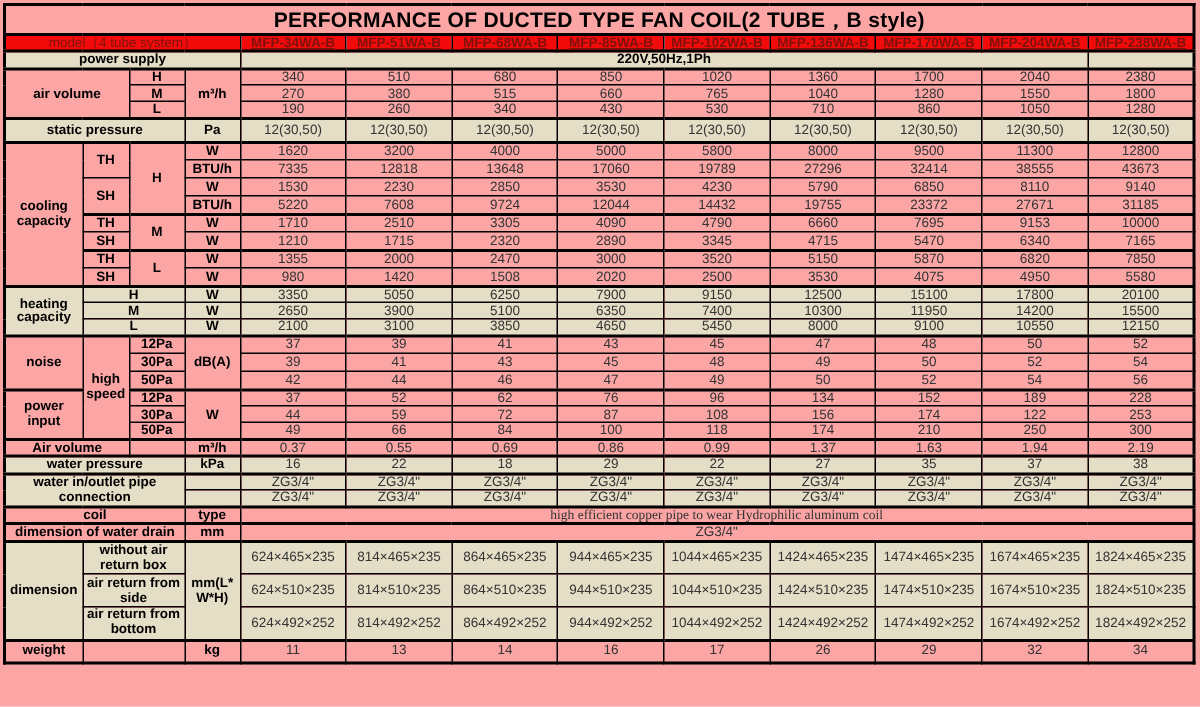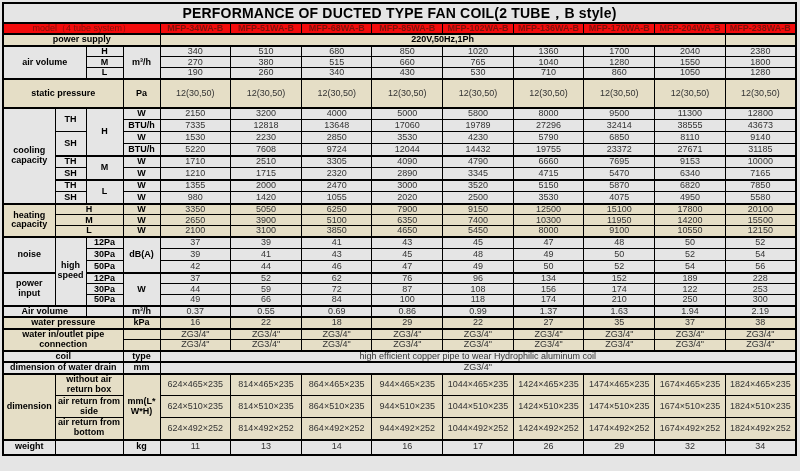--- a/index.html
+++ b/index.html
@@ -1,30 +1,30 @@
 <!DOCTYPE html>
 <html><head>
 <meta charset="utf-8">
 <style>
   html,body{margin:0;padding:0;background:#fff;}
-  .page{width:800px;height:471px;background:#e5e5e5;box-sizing:border-box;padding:2px 3px 2px 2px;
+  .page{width:800px;height:471px;background:#fca5a5;box-sizing:border-box;padding:2px 3px 2px 2px;
         font-family:"Liberation Sans",sans-serif;}
   table{border-collapse:collapse;table-layout:fixed;width:795px;border:2px solid #000;}
   td{border:1px solid #000;padding:0 1px;text-align:center;vertical-align:middle;
      font-size:9px;line-height:1.05;color:#000;overflow:hidden;word-break:break-word;}
   .lbl{font-weight:bold;}
   .val{color:#333;font-weight:normal;white-space:nowrap;}
   .bg{background:#e5dec6;}
   .red-row td{background:#f30b0b;}
   .model-lbl{color:#7c120c;font-weight:normal;}
-  .model-name{color:#7c120c !important;font-weight:bold;white-space:nowrap;}
+  .model-name{color:#7c120c !important;font-weight:bold;white-space:nowrap;text-decoration:underline;}
   .title-cell{font-size:14px;font-weight:bold;border-bottom:2px solid #000;letter-spacing:.2px;}
   tr.sec td{border-top-width:2px;}
   tr.sub td{border-top-width:2px;}
-  .mono{font-family:Liberation Sans, sans-serif;font-size:9px;color:#333;margin-left:32px;}
+  .mono{font-family:Liberation Serif, serif;font-size:9px;color:#333;margin-left:32px;}
   .two-line{line-height:1.1;margin-top:12px;}
 </style>
 </head>
 <body>
 
 <div class="page">
 <table>
   <colgroup>
     <col style="width:52px">
         <col style="width:31px">
@@ -97,40 +97,40 @@
           <td class="val">260</td>
           <td class="val">340</td>
           <td class="val">430</td>
           <td class="val">530</td>
           <td class="val">710</td>
           <td class="val">860</td>
           <td class="val">1050</td>
           <td class="val">1280</td>
         </tr>
 
-  <tr class="bg sec" style="height:29px">
+  <tr class="bg sec" style="height:16px">
     <td colspan="3" class="lbl">static pressure</td>
     <td class="lbl">Pa</td>
   <td class="val">12(30,50)</td>
           <td class="val">12(30,50)</td>
           <td class="val">12(30,50)</td>
           <td class="val">12(30,50)</td>
           <td class="val">12(30,50)</td>
           <td class="val">12(30,50)</td>
           <td class="val">12(30,50)</td>
           <td class="val">12(30,50)</td>
           <td class="val">12(30,50)</td>
         </tr>
 
   <tr class="sec" style="height:12px">
     <td rowspan="8" class="lbl">cooling capacity</td>
     <td rowspan="2" class="lbl">TH</td>
     <td rowspan="4" class="lbl">H</td>
     <td class="lbl">W</td>
-  <td class="val">2150</td>
+  <td class="val">1620</td>
           <td class="val">3200</td>
           <td class="val">4000</td>
           <td class="val">5000</td>
           <td class="val">5800</td>
           <td class="val">8000</td>
           <td class="val">9500</td>
           <td class="val">11300</td>
           <td class="val">12800</td>
         </tr>
   <tr style="height:12px">
@@ -209,21 +209,21 @@
           <td class="val">5150</td>
           <td class="val">5870</td>
           <td class="val">6820</td>
           <td class="val">7850</td>
         </tr>
   <tr style="height:12px">
     <td class="lbl">SH</td>
     <td class="lbl">W</td>
   <td class="val">980</td>
           <td class="val">1420</td>
-          <td class="val">1055</td>
+          <td class="val">1508</td>
           <td class="val">2020</td>
           <td class="val">2500</td>
           <td class="val">3530</td>
           <td class="val">4075</td>
           <td class="val">4950</td>
           <td class="val">5580</td>
         </tr>
 
   <tr class="bg sec" style="height:11px">
     <td rowspan="3" class="lbl">heating capacity</td>

